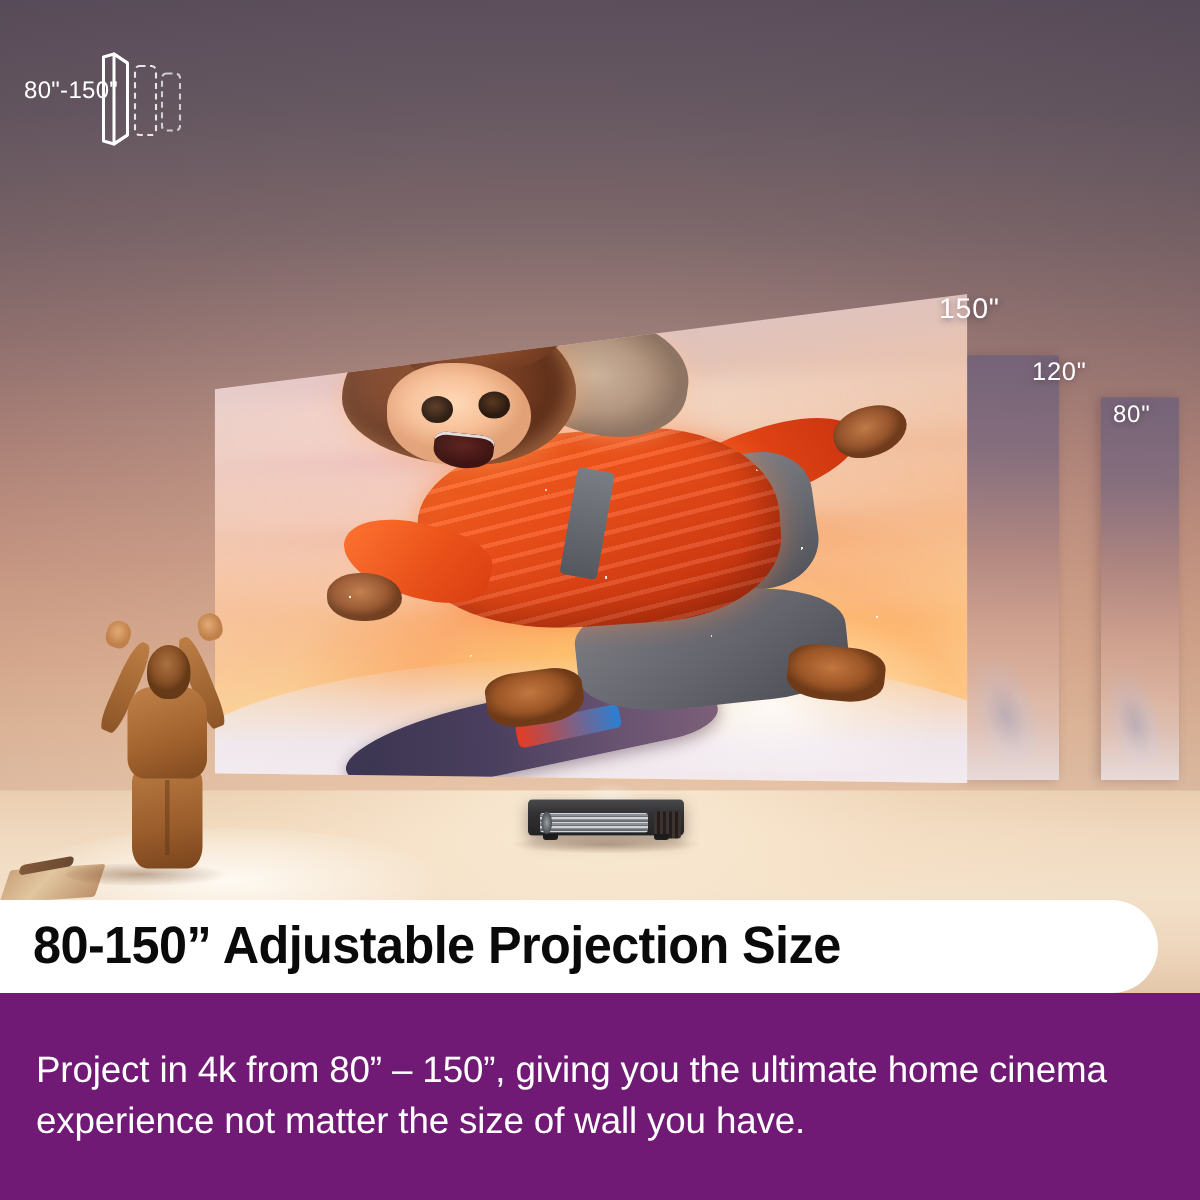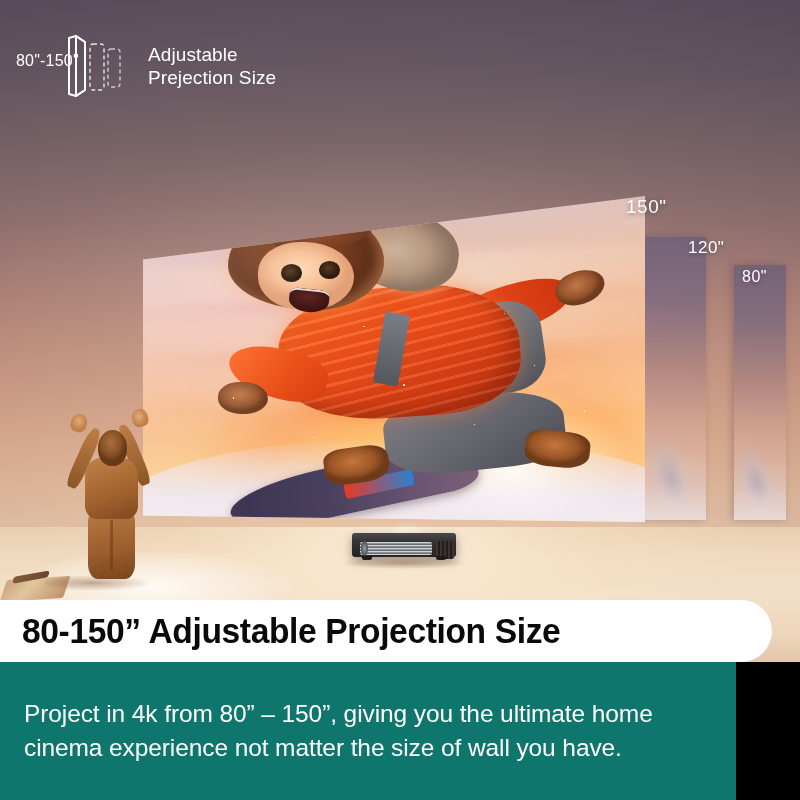--- a/index.html
+++ b/index.html
@@ -346,22 +346,22 @@
     display:flex; align-items:center;
   }
   .headline {
     margin-left:62px; color:#0a0a0a; font-size:35px; font-weight:bold;
     letter-spacing:-.4px; white-space:nowrap;
     transform:scaleX(.96); transform-origin:left center;
   }
 
   
   .band {
-    position:absolute; left:0; top:662px; width:736px; height:138px;
-    background:#0f766e; display:flex; align-items:center;
+    position:absolute; left:0; top:662px; width:800px; height:138px;
+    background:#701a75; display:flex; align-items:center;
   }
   .band-text {
     margin:0 24px; color:#fff; font-size:24.5px; line-height:1.40;
     letter-spacing:-.1px; font-weight:400;
   }
 </style>
 </head>
 <body>
 
 <div class="stage">
@@ -455,22 +455,20 @@
           <path d="M60 4 L69 10" stroke="#ffffff" stroke-width="2"></path>
           <path d="M60 64 L69 58" stroke="#ffffff" stroke-width="2"></path>
           <path d="M60 4 L53 6 L53 10" stroke="#ffffff" stroke-width="2" fill="none" stroke-linecap="round" stroke-linejoin="round"></path>
           <path d="M53 58 L53 62 L60 64" stroke="#ffffff" stroke-width="2" fill="none" stroke-linecap="round" stroke-linejoin="round"></path>
           <path d="M53 10 L53 58" stroke="#ffffff" stroke-width="2"></path>
           <rect x="74" y="12" width="14" height="46" rx="3" stroke="#ffffff" stroke-width="1.4" stroke-dasharray="4 3" fill="none" opacity="0.85"></rect>
           <rect x="92" y="17" width="12" height="38" rx="3" stroke="#ffffff" stroke-width="1.4" stroke-dasharray="4 3" fill="none" opacity="0.7"></rect>
         </svg>
         <div class="txt">80"-150"</div>
       </div>
-      <div class="badge-label">Adjustable
-Prejection Size</div>
     </div>
 
   </div>
 
   <div class="headline-pill">
     <div class="headline">80-150” Adjustable Projection Size</div>
   </div>
 
   <div class="band">
     <div class="band-text">Project in 4k from 80” – 150”, giving you the ultimate home cinema experience not matter the size of wall you have.</div>

